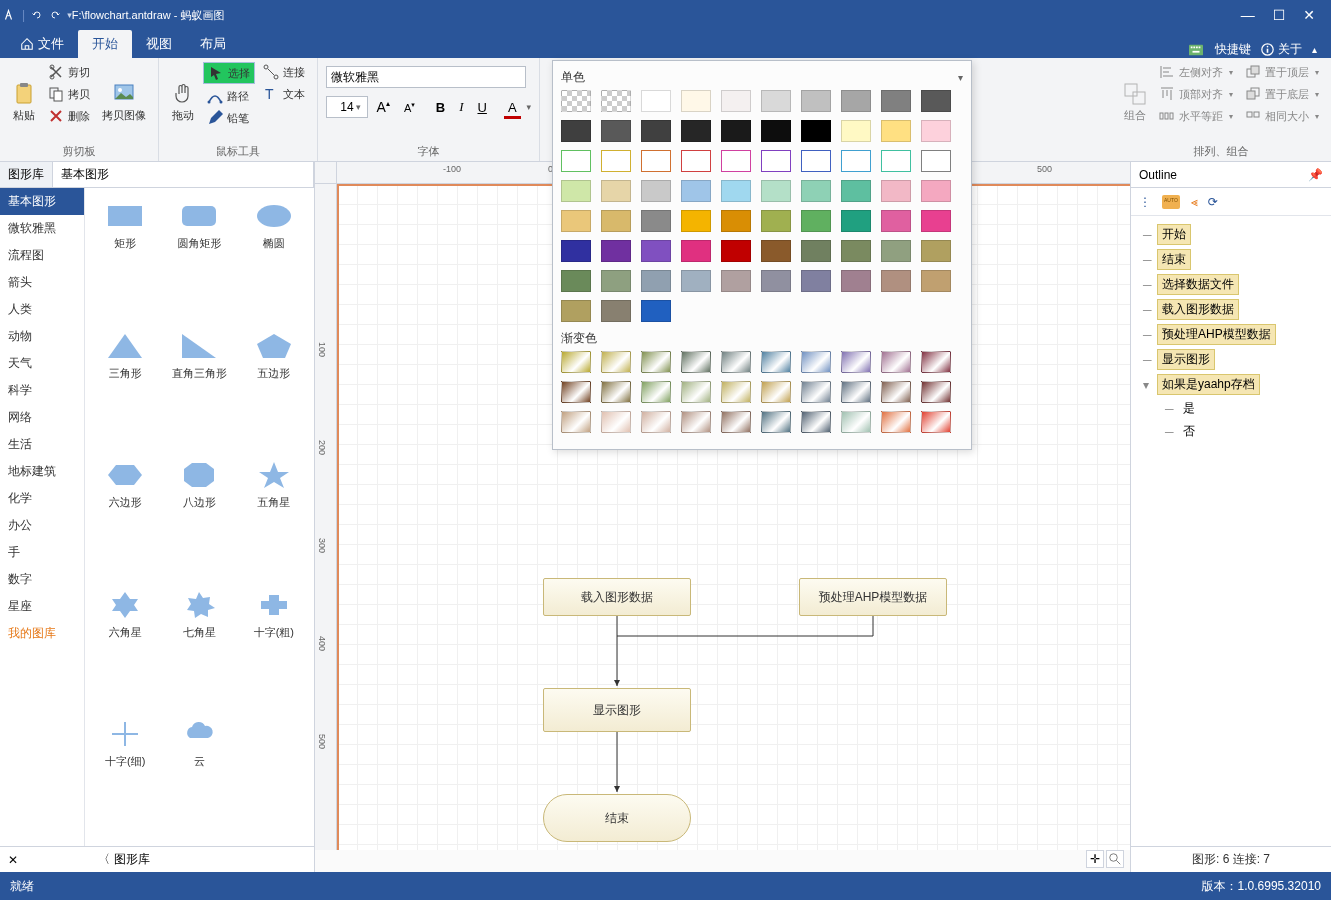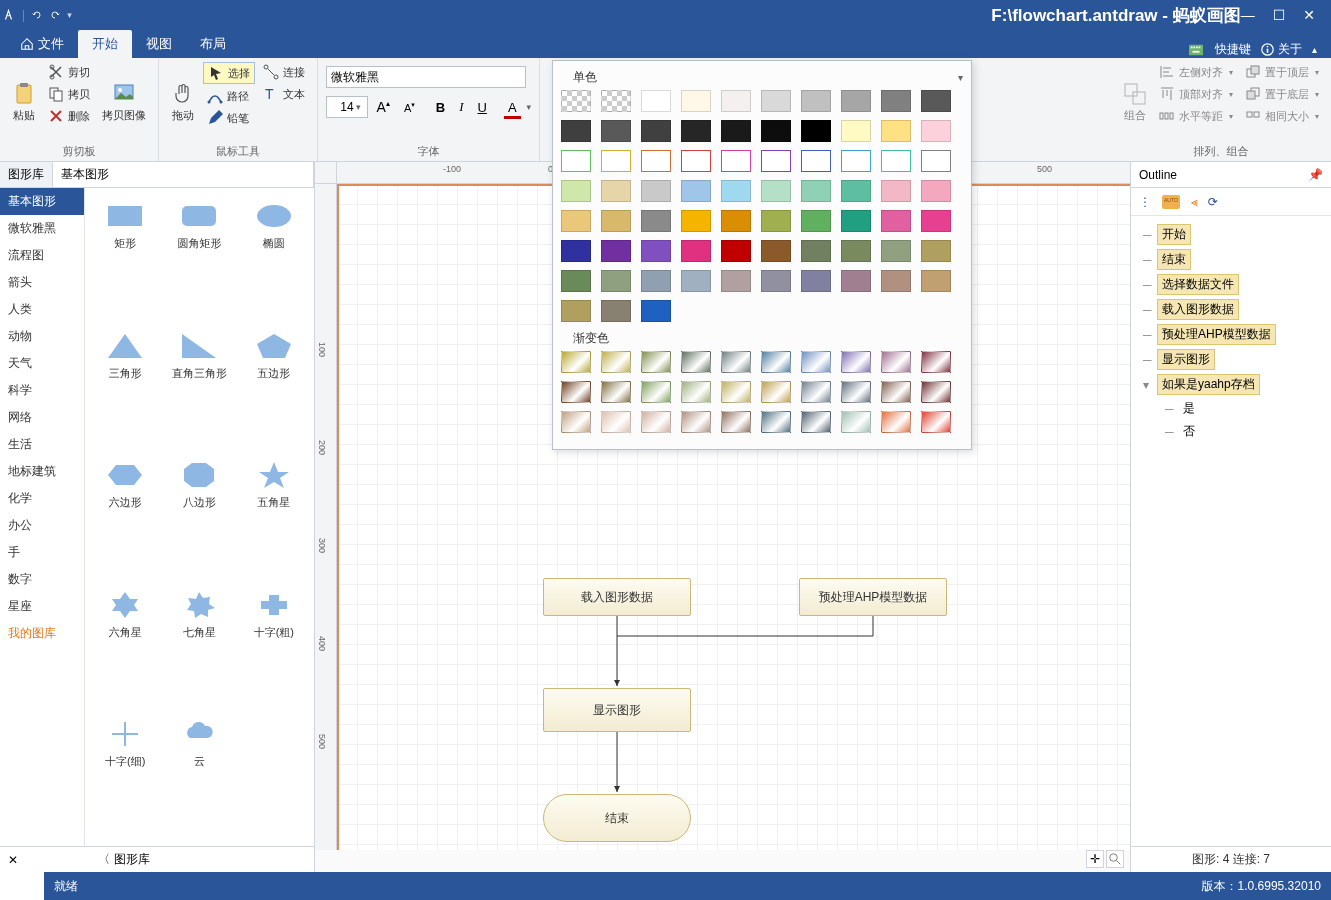--- a/index.html
+++ b/index.html
@@ -1,21 +1,21 @@
 <!DOCTYPE html>
 <html><head>
 <meta charset="utf-8">
 <style>
 * { box-sizing: border-box; margin: 0; padding: 0; font-family: "Microsoft YaHei", sans-serif; }
 body { width: 1331px; height: 900px; background: #fff; overflow: hidden; font-size: 12px; }
 
 
 .titlebar { height: 30px; background: #2a5599; color: #fff; display: flex; align-items: center; padding: 0 4px; }
 .titlebar .left-icons { display: flex; gap: 6px; align-items: center; }
-.titlebar .title { flex: 1; text-align: right; font-size: 17px; font-weight: bold; }
+.titlebar .title { flex: 1; text-align: left; font-size: 11px; }
 .titlebar .win-controls { display: flex; gap: 18px; padding-right: 12px; }
 .titlebar .win-controls span { cursor: pointer; font-size: 14px; }
 .titlebar .qa-icon { width: 12px; height: 12px; }
 
 
 .tabstrip { height: 28px; background: #2a5599; display: flex; align-items: flex-end; padding: 0 6px; color: #fff; position: relative; }
 .tabstrip .tab { padding: 5px 14px; font-size: 13px; cursor: pointer; display: flex; align-items: center; gap: 4px; }
 .tabstrip .tab.active { background: #f3f4f6; color: #2a5599; border-radius: 2px 2px 0 0; }
 .tabstrip .right { margin-left: auto; display: flex; gap: 10px; align-items: center; padding-right: 8px; color: #fff; font-size: 12px; }
 
@@ -78,26 +78,26 @@
 .outline-head { height: 26px; border-bottom: 1px solid #cfd4de; display: flex; align-items: center; padding: 0 8px; justify-content: space-between; }
 .outline-toolbar { height: 28px; border-bottom: 1px solid #e2e5eb; display: flex; align-items: center; gap: 10px; padding: 0 8px; }
 .outline-tree { flex: 1; padding: 6px 4px; overflow-y: auto; }
 .outline-tree .node { display: flex; align-items: center; gap: 2px; padding: 2px 0; font-size: 12px; }
 .outline-tree .node .box { background: #f5e6b3; border: 1px solid #d9c66e; padding: 1px 4px; }
 .outline-tree .node.plain .box { background: transparent; border: none; }
 .outline-tree .twisty { width: 12px; color: #888; }
 .outline-status { height: 26px; border-top: 1px solid #cfd4de; display: flex; align-items: center; justify-content: center; font-size: 12px; color: #333; }
 
 
-.statusbar { height: 28px; background: #2a5599; color: #fff; display: flex; align-items: center; padding: 0 10px; font-size: 12px; margin-left: 44px; }
+.statusbar { height: 28px; background: #2a5599; color: #fff; display: flex; align-items: center; padding: 0 10px; font-size: 12px; }
 .statusbar .right { margin-left: auto; }
 
 
 .color-popup { position: absolute; top: 60px; left: 552px; width: 420px; background: #fcfcfc; border: 1px solid #b8bfc9; box-shadow: 2px 2px 8px rgba(0,0,0,0.15); z-index: 100; padding: 4px 8px 8px 8px; max-height: 500px; overflow-y: auto; }
-.color-popup .sect-label { font-size: 12px; color: #333; margin: 4px 12px; }
+.color-popup .sect-label { font-size: 12px; color: #333; margin: 4px 0; }
 .swatch-grid { display: grid; grid-template-columns: repeat(10, 30px); gap: 8px 10px; margin-bottom: 8px; }
 .swatch { width: 30px; height: 22px; border: 1px solid rgba(0,0,0,0.15); cursor: pointer; }
 .swatch.trans { background: repeating-conic-gradient(#ccc 0 25%, #fff 0 50%) 0 0/10px 10px; }
 .swatch-outline { border: 1.5px solid; background: #fff !important; }
 
 svg { display: block; }
 </style>
 </head>
 <body>
 
@@ -211,21 +211,21 @@
 
   <div class="ribbon-group">
     <div class="group-body">
       <div class="rb-btn">
         <svg class="icon" viewBox="0 0 24 24">
             <path d="M8 12 V5 a1.5 1.5 0 0 1 3 0 V11 V4 a1.5 1.5 0 0 1 3 0 V11 V6 a1.5 1.5 0 0 1 3 0 V14 a6 6 0 0 1 -12 0 L5 11" fill="none" stroke="#555" stroke-width="1.2"></path>
           </svg>
         <span class="lbl">拖动</span>
       </div>
       <div class="rb-col">
-        <div class="rb-small" style="background:#fef9c3;border:1px solid #a7bedd">
+        <div class="rb-small" style="background:#22c55e;border:1px solid #a7bedd">
             <svg class="icon" viewBox="0 0 16 16">
               <path d="M3 2 L13 8 L8 9 L10 14 L8 15 L6 10 L3 12 Z" fill="#333"></path>
             </svg>
             <span>选择</span>
           </div>
         <div class="rb-small">
             <svg class="icon" viewBox="0 0 16 16">
               <path d="M2 14 Q8 2 14 14" fill="none" stroke="#2a5599" stroke-width="1.5"></path>
               <circle cx="2" cy="14" r="1.5" fill="#2a5599"></circle>
               <circle cx="14" cy="14" r="1.5" fill="#2a5599"></circle>
@@ -589,21 +589,21 @@
         </div>
         <div class="node plain" style="padding-left: 30px;">
           <span class="twisty">─</span>
           <span class="box">是</span>
         </div>
         <div class="node plain" style="padding-left: 30px;">
           <span class="twisty">─</span>
           <span class="box">否</span>
         </div>
       </div>
-    <div class="outline-status">图形: 4  连接: 7</div>
+    <div class="outline-status">图形: 6  连接: 7</div>
   </div>
 </div>
 
 <div class="statusbar">
   <span>就绪</span>
   <span class="right">版本：1.0.6995.32010</span>
 </div>
 
 <div class="color-popup">
   <div style="display:flex;justify-content:space-between;align-items:center">

